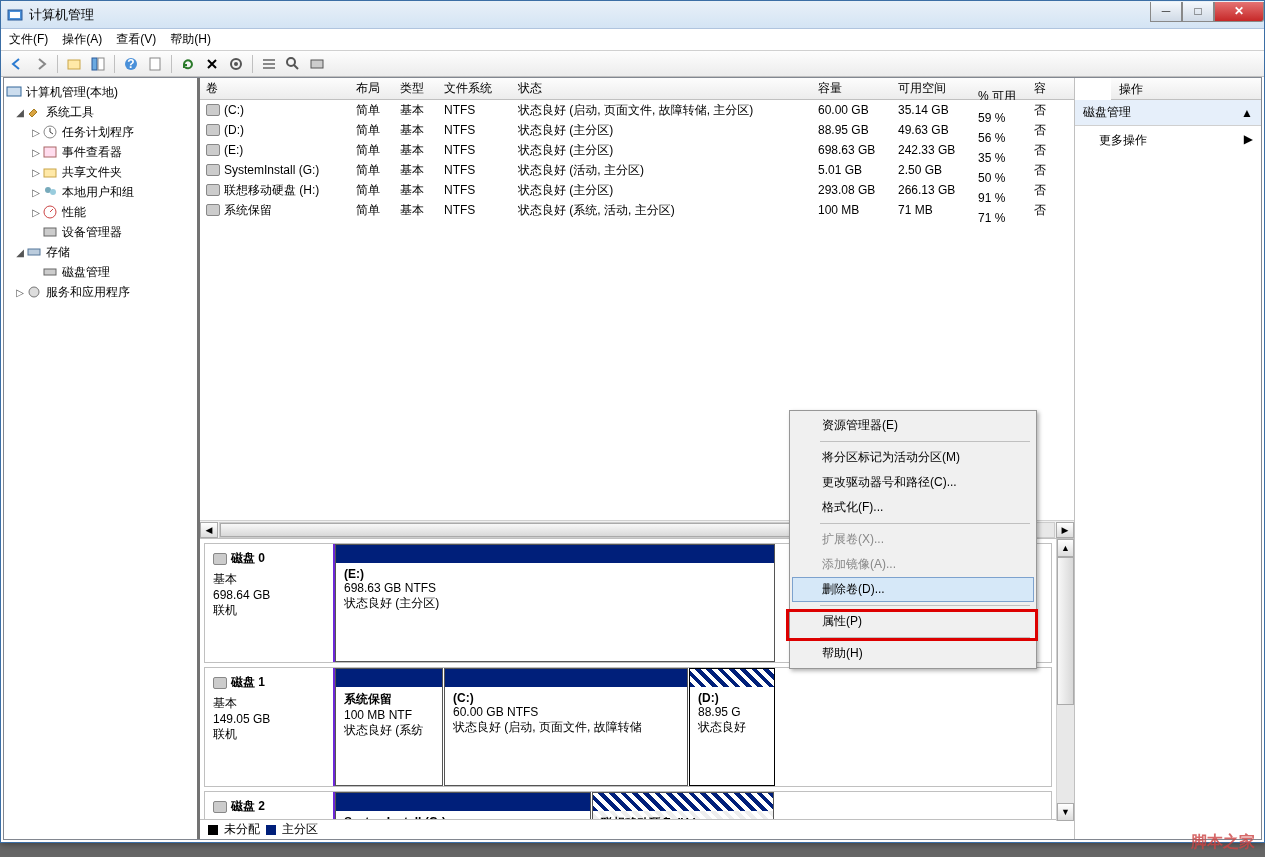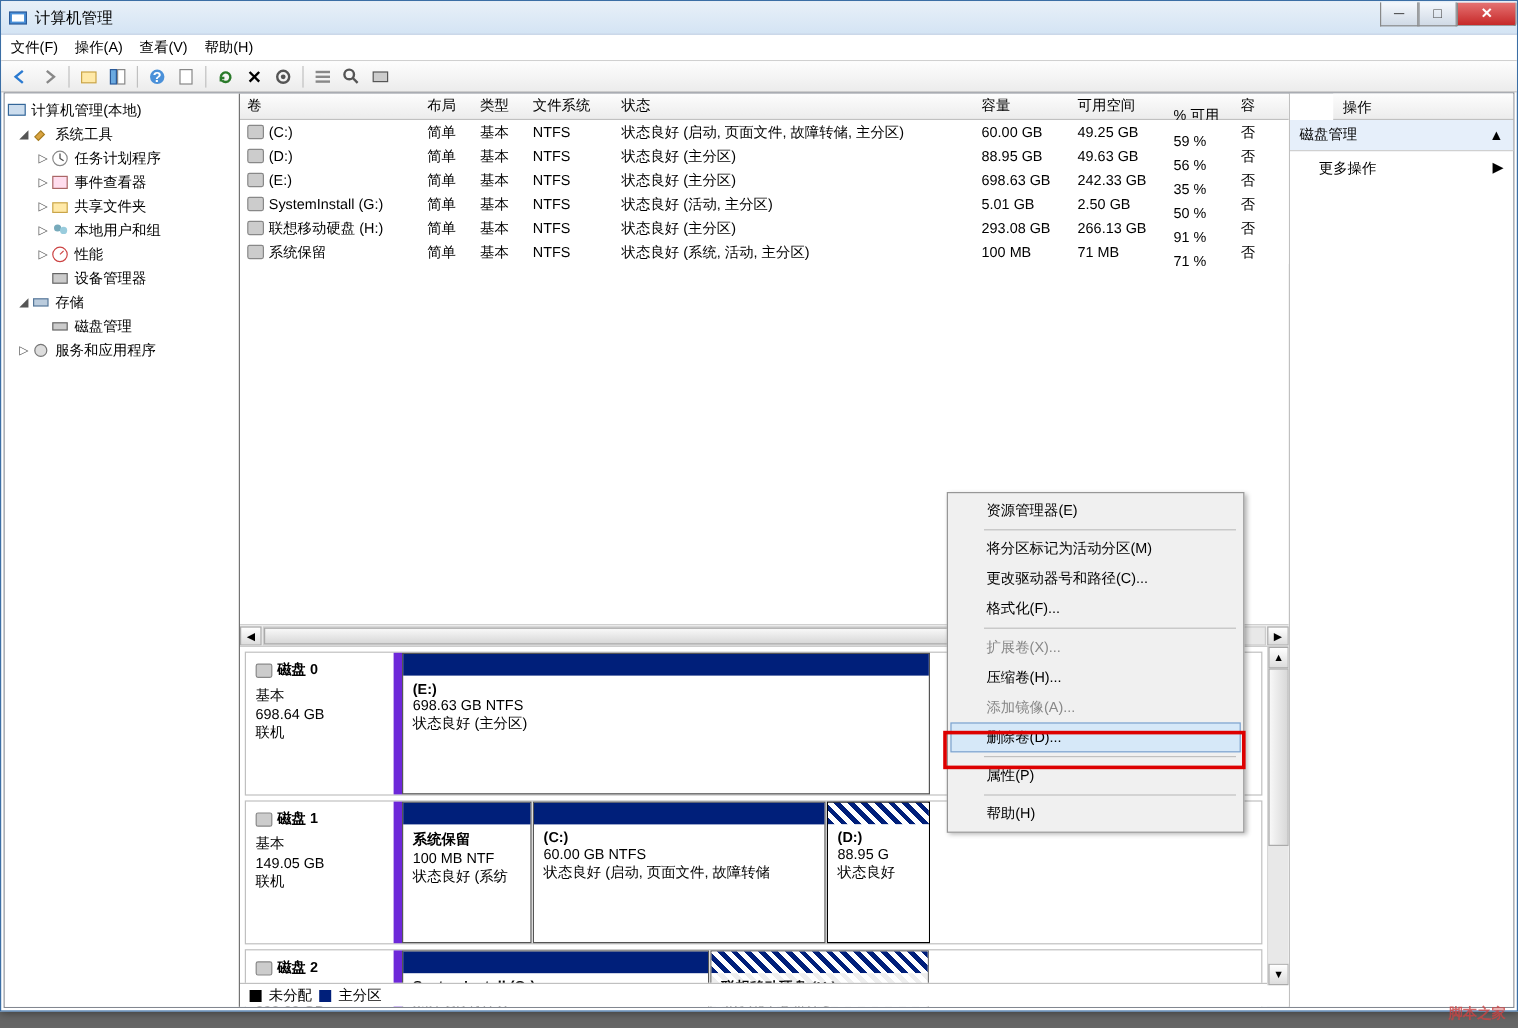--- a/index.html
+++ b/index.html
@@ -11,21 +11,21 @@
 .winbtns { display: flex; height: 20px; margin-top: -6px; }
 .winbtn { width: 32px; height: 20px; display: flex; align-items: center; justify-content: center; border: 1px solid #888; border-top: none; font-family: Arial; font-size: 12px; font-weight: bold; }
 .winbtn.min, .winbtn.max { background: linear-gradient(#f5f8fc,#d0dae6); color: #444; }
 .winbtn.close { background: linear-gradient(#e57373,#c62828); color: #fff; width: 50px; border-top-right-radius: 0; border-bottom-right-radius: 3px; }
 .menubar { height: 22px; background: #fff; border-bottom: 1px solid #d0d0d0; padding: 2px 8px; display: flex; gap: 14px; align-items: center; }
 .menubar span { color: #000; }
 .toolbar { height: 26px; background: linear-gradient(#fdfdfd,#ececec); border-bottom: 1px solid #c0c0c0; padding: 2px 6px; display: flex; align-items: center; gap: 4px; }
 .tbtn { width: 20px; height: 20px; display: inline-flex; align-items: center; justify-content: center; }
 .tsep { width: 1px; height: 18px; background: #c0c0c0; margin: 0 2px; }
 .body { position: absolute; top: 76px; left: 2px; right: 2px; bottom: 2px; display: flex; border: 1px solid #828790; }
-.tree { width: 196px; border-right: 1px solid #737373; padding: 4px 2px; background: #fff; overflow: hidden; }
+.tree { width: 196px; border-right: 3px solid #737373; padding: 4px 2px; background: #fff; overflow: hidden; }
 .tree-row { display: flex; align-items: center; height: 20px; white-space: nowrap; }
 .tree-row .exp { width: 12px; text-align: center; font-size: 10px; color: #555; }
 .tree-row .ticon { width: 16px; height: 16px; margin-right: 4px; }
 .middle { flex: 1; display: flex; flex-direction: column; border-right: 1px solid #c0c0c0; overflow: hidden; }
 .volhdr { display: flex; background: linear-gradient(#fdfdfd,#ececec); border-bottom: 1px solid #c0c0c0; height: 22px; align-items: center; }
 .volhdr div, .volrow div { padding: 2px 6px; white-space: nowrap; overflow: hidden; }
 .volrows { background: #fff; }
 .volrow { display: flex; height: 20px; align-items: center; }
 .volname-cell { display: flex; align-items: center; }
 .diskicon { width: 14px; height: 12px; background: #ccc; border: 1px solid #888; border-radius: 2px; margin-right: 4px; }
@@ -33,21 +33,21 @@
 .hscroll .arrow { width: 18px; height: 16px; background: linear-gradient(#fff,#ddd); border: 1px solid #aaa; display: flex; align-items: center; justify-content: center; font-size: 9px; }
 .hscroll .track { flex: 1; height: 16px; background: #e8e8e8; border: 1px solid #ccc; margin: 0 1px; position: relative; }
 .hscroll .thumb { position: absolute; height: 100%; background: linear-gradient(#f8f8f8,#d8d8d8); border: 1px solid #aaa; }
 .diskpane { flex: 1; overflow: hidden; position: relative; background: #fff; border-top: 1px solid #c0c0c0; }
 .disks-wrap { position: absolute; left: 0; top: 0; right: 18px; bottom: 0; overflow: hidden; }
 .vscroll { position: absolute; right: 0; top: 0; width: 18px; bottom: 18px; background: #f0f0f0; border-left: 1px solid #d0d0d0; display: flex; flex-direction: column; }
 .vscroll .arrow { height: 18px; background: linear-gradient(#fff,#ddd); border: 1px solid #aaa; display: flex; align-items: center; justify-content: center; font-size: 9px; }
 .vscroll .track { flex: 1; background: #e8e8e8; position: relative; }
 .vscroll .thumb { position: absolute; width: 100%; background: linear-gradient(90deg,#f8f8f8,#d8d8d8); border: 1px solid #aaa; }
 .diskrow { border: 1px solid #c0c0c0; margin: 4px; display: flex; height: 120px; background: #fff; }
-.diskinfo { width: 130px; border-right: 7px solid #6d28d9; padding: 6px 8px; }
+.diskinfo { width: 130px; border-right: 2px solid #6d28d9; padding: 6px 8px; }
 .diskinfo .diskname { font-weight: bold; margin-bottom: 4px; display: flex; align-items: center; }
 .diskparts { flex: 1; display: flex; padding: 0; }
 .part { border: 1px solid #555; margin: 0 1px 0 0; display: flex; flex-direction: column; position: relative; }
 .part .ph { height: 18px; background: #001f7a; }
 .part .pb { flex: 1; padding: 4px 8px; }
 .part .pname { font-weight: bold; }
 .part.hatched .ph { background: repeating-linear-gradient(45deg,#001f7a,#001f7a 4px,#fff 4px,#fff 8px); }
 .part.hatched .pb { background: repeating-linear-gradient(45deg,#eee,#eee 4px,#fff 4px,#fff 8px); }
 .part.selected .pb { background: #fff; }
 .part.selected { border: 1px solid #000; }
@@ -56,21 +56,21 @@
 .actions { width: 186px; background: #fff; display: flex; flex-direction: column; }
 .actions-hdr { height: 22px; background: linear-gradient(#fdfdfd,#ececec); border-bottom: 1px solid #c0c0c0; padding: 3px 8px; margin-left: 36px; }
 .actions-sec { background: #e6effa; padding: 4px 8px; border-bottom: 1px solid #d0d0d0; display: flex; justify-content: space-between; align-items: center; }
 .actions-item { padding: 6px 8px 6px 24px; }
 .ctxmenu { position: absolute; background: #f0f0f0; border: 1px solid #979797; box-shadow: 2px 2px 4px rgba(0,0,0,.3); padding: 2px; width: 248px; }
 .ctxmenu .mi { padding: 4px 10px 4px 30px; white-space: nowrap; }
 .ctxmenu .mi.dis { color: #888; }
 .ctxmenu .mi.hl { background: #d6e8f8; border: 1px solid #7da2ce; padding: 3px 9px 3px 29px; }
 .ctxmenu .msep { height: 1px; background: #c0c0c0; margin: 3px 4px 3px 28px; }
 .redbox { position: absolute; border: 3px solid #d00; pointer-events: none; }
-.watermark { position: absolute; right: 10px; bottom: 4px; color: #c44; font-size: 12px; font-weight: bold; opacity: .8; }
+.watermark { position: absolute; right: 10px; bottom: 4px; color: #c44; font-size: 16px; font-weight: bold; opacity: .8; }
 .c-vol { width: 150px; }
 .c-lay { width: 44px; }
 .c-typ { width: 44px; }
 .c-fs  { width: 74px; }
 .c-sta { width: 300px; }
 .c-cap { width: 80px; }
 .c-free{ width: 80px; }
 .c-pct { width: 56px; margin-top: 16px; }
 .c-over{ width: 24px; }
 </style>
@@ -271,21 +271,21 @@
           <div class="volrow">
             <div class="c-vol volname-cell">
               <span class="diskicon"></span>
               <span>(C:)</span>
             </div>
             <div class="c-lay">简单</div>
             <div class="c-typ">基本</div>
             <div class="c-fs">NTFS</div>
             <div class="c-sta">状态良好 (启动, 页面文件, 故障转储, 主分区)</div>
             <div class="c-cap">60.00 GB</div>
-            <div class="c-free">49.25 GB</div>
+            <div class="c-free">35.14 GB</div>
             <div class="c-pct">59 %</div>
             <div class="c-over">否</div>
           </div>
           <div class="volrow">
             <div class="c-vol volname-cell">
               <span class="diskicon"></span>
               <span>(D:)</span>
             </div>
             <div class="c-lay">简单</div>
             <div class="c-typ">基本</div>
@@ -471,21 +471,20 @@
 </div>
 
 <div class="ctxmenu" style="left:789px; top:410px;">
   <div class="mi">资源管理器(E)</div>
   <div class="msep"></div>
   <div class="mi">将分区标记为活动分区(M)</div>
   <div class="mi">更改驱动器号和路径(C)...</div>
   <div class="mi">格式化(F)...</div>
   <div class="msep"></div>
   <div class="mi dis">扩展卷(X)...</div>
-  <div class="mi">压缩卷(H)...</div>
   <div class="mi dis">添加镜像(A)...</div>
   <div class="mi hl">删除卷(D)...</div>
   <div class="msep"></div>
   <div class="mi">属性(P)</div>
   <div class="msep"></div>
   <div class="mi">帮助(H)</div>
 </div>
 
 <div class="redbox" style="left:786px; top:609px; width:252px; height:32px;"></div>
 

